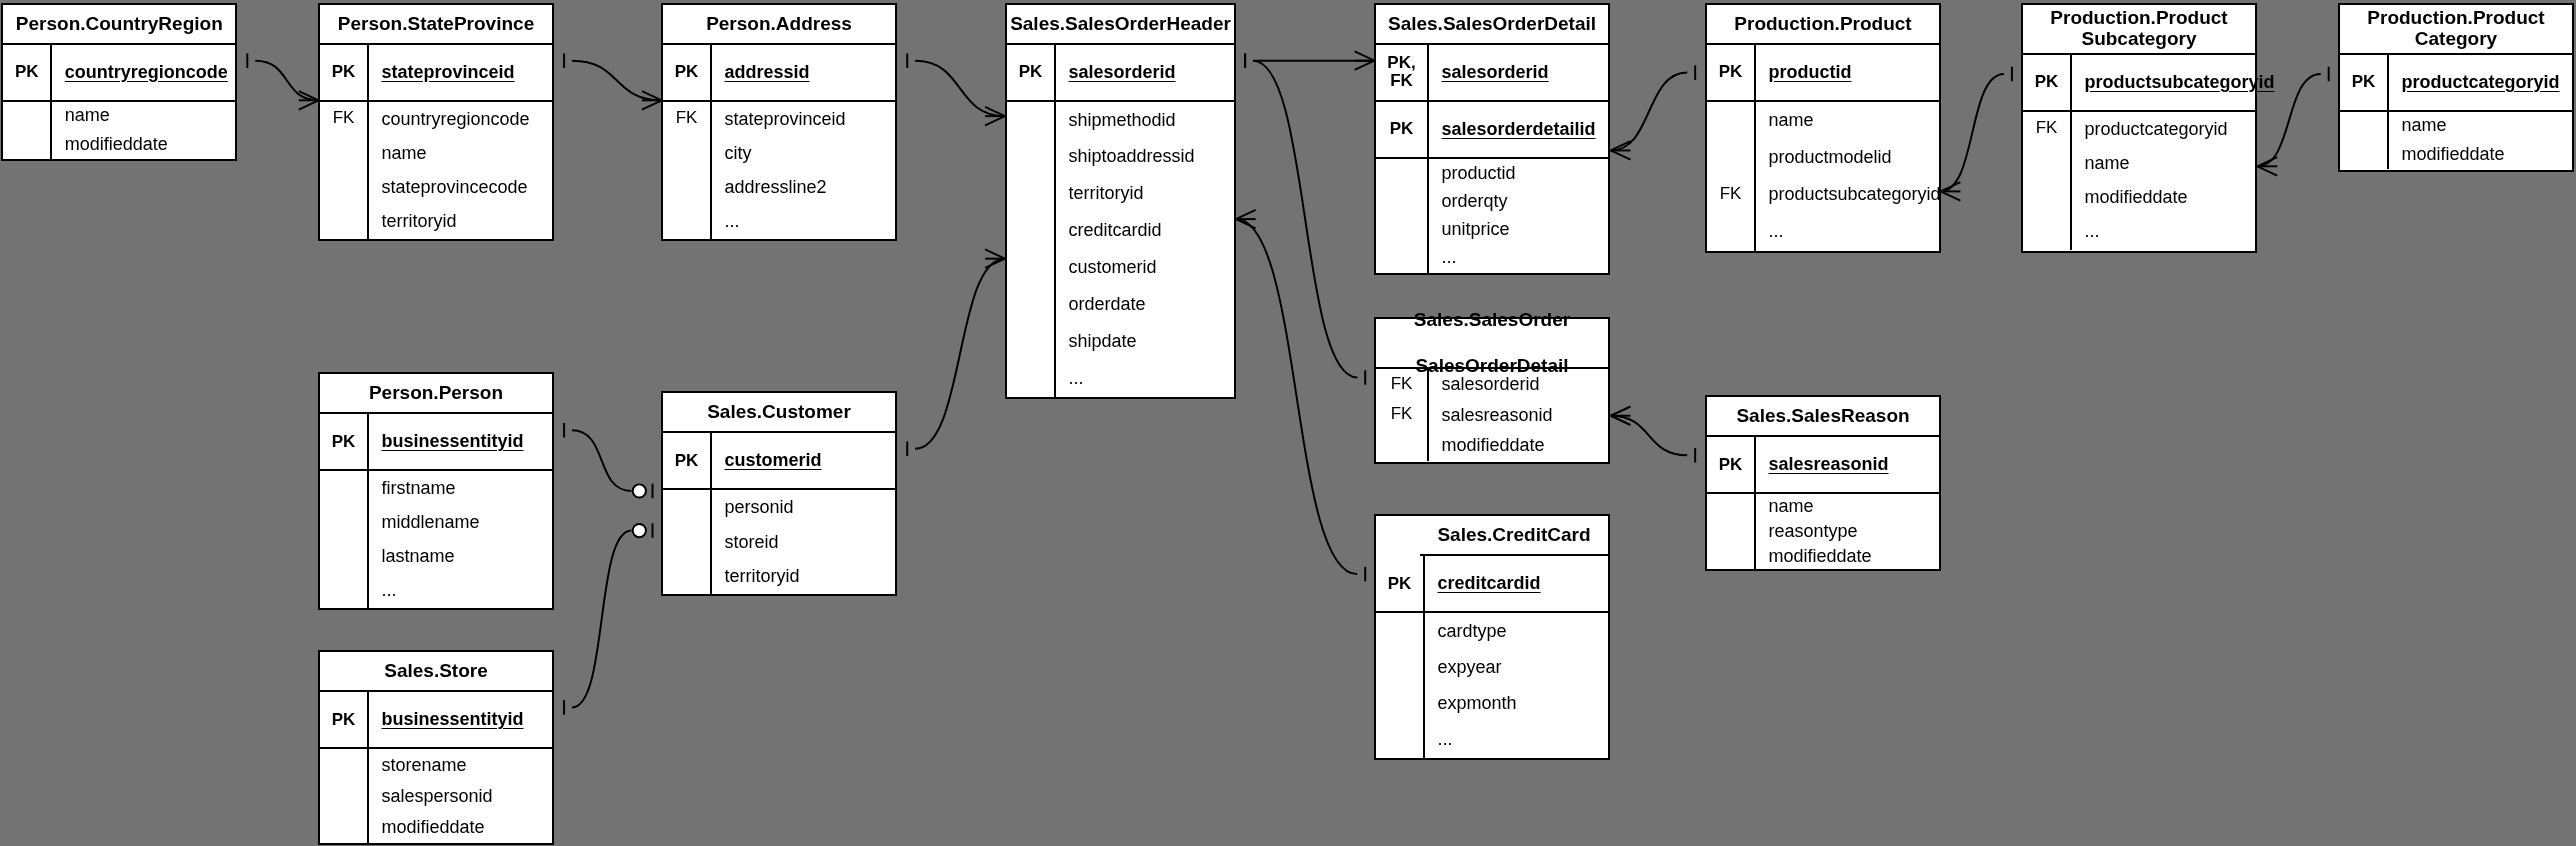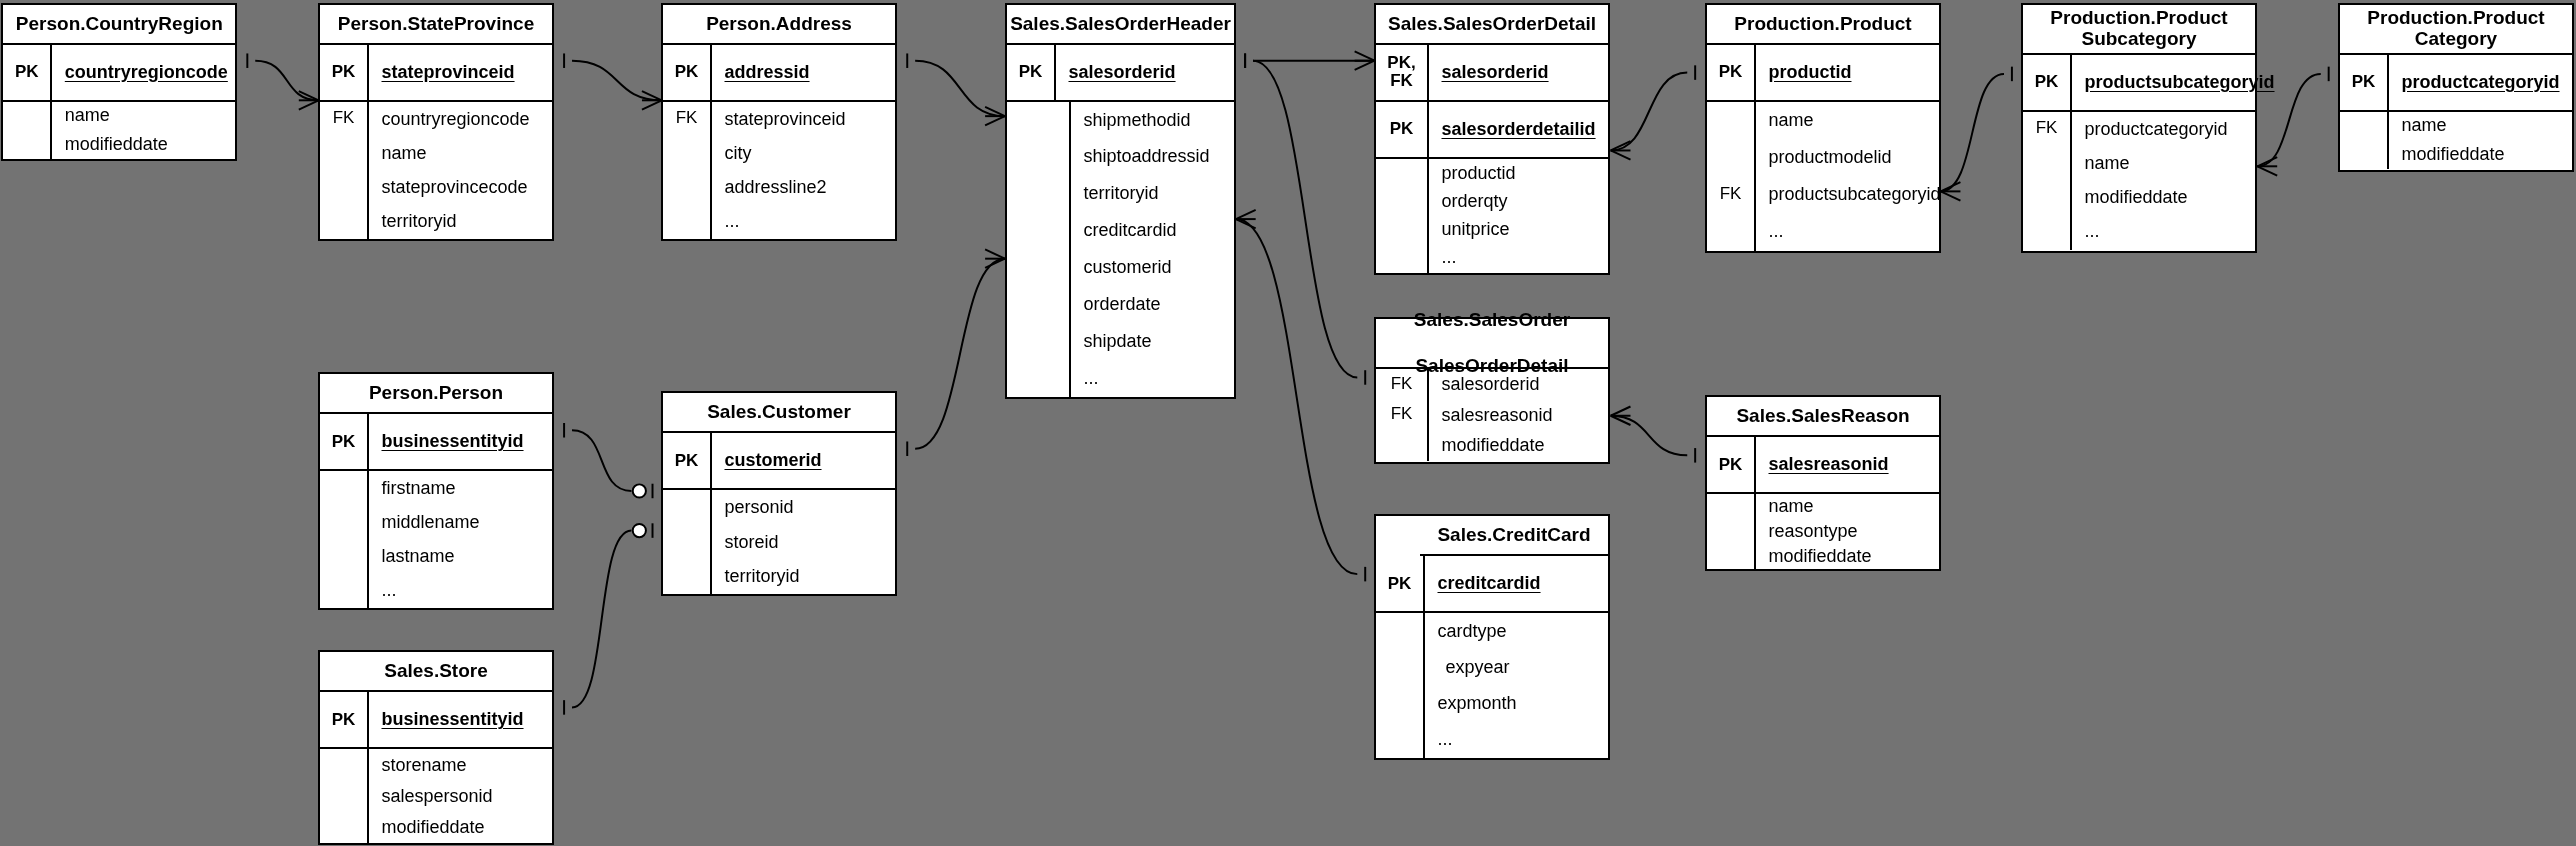--- a/index.html
+++ b/index.html
@@ -268,21 +268,21 @@
     <div class="entity" style="left: 1005px; top: 2.6px; width: 231px; height: 396px;">
       <div class="ent-title" style="height: 40px;">
         <span>Sales.SalesOrderHeader</span>
       </div>
       <div class="keyblock">
         <div class="row" style="height: 55px;">
           <div class="kcell bold" style="width: 49px;">PK</div>
           <div class="fcell pk">salesorderid</div>
         </div>
       </div>
-      <div class="bodyblock" style="height: 295px; padding-left: 15px;">
+      <div class="bodyblock" style="height: 295px;">
         <div class="keycol" style="width: 49px;"></div>
         <div class="fieldcol">
           <div class="field" style="height: 37px;">shipmethodid</div>
           <div class="field" style="height: 37px;">shiptoaddressid</div>
           <div class="field" style="height: 37px;">territoryid</div>
           <div class="field" style="height: 37px;">creditcardid</div>
           <div class="field" style="height: 37px;">customerid</div>
           <div class="field" style="height: 37px;">orderdate</div>
           <div class="field" style="height: 37px;">shipdate</div>
           <div class="field" style="height: 37px;">...</div>
@@ -481,20 +481,20 @@
       <div class="keyblock">
         <div class="row" style="height: 55px;">
           <div class="kcell bold" style="width: 49px;">PK</div>
           <div class="fcell pk">creditcardid</div>
         </div>
       </div>
       <div class="bodyblock" style="height: 145px;">
         <div class="keycol" style="width: 49px;"></div>
         <div class="fieldcol">
           <div class="field" style="height: 36px;">cardtype</div>
-          <div class="field" style="height: 36px; margin-left: 8px;">expyear</div>
+          <div class="field" style="height: 36px;">expyear</div>
           <div class="field" style="height: 36px;">expmonth</div>
           <div class="field" style="height: 36px;">...</div>
         </div>
       </div>
     </div>
   </div>
 
 
 </body></html>

